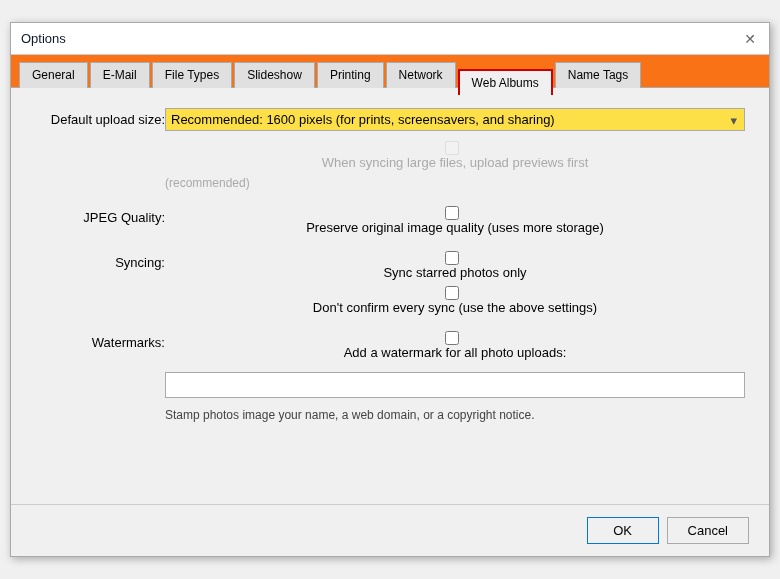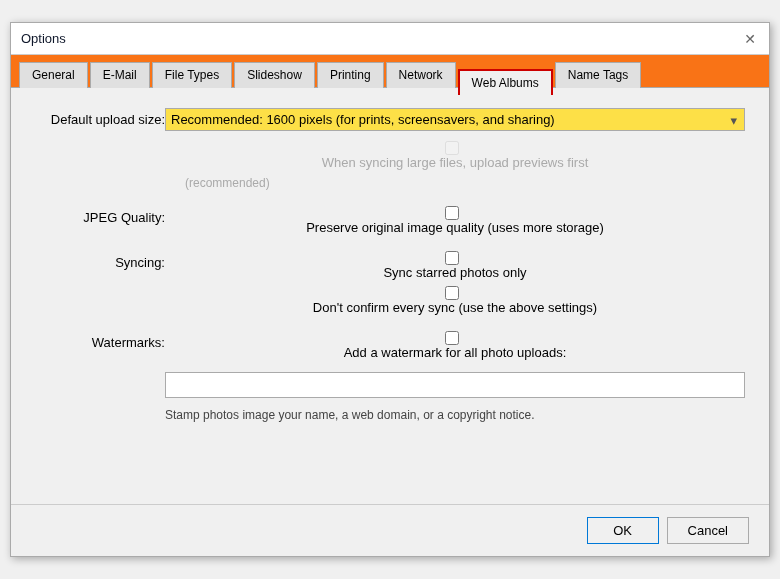--- a/index.html
+++ b/index.html
@@ -129,21 +129,20 @@
     }
     .checkbox-row.disabled label {
       color: #aaa;
     }
     .checkbox-row.disabled input {
       opacity: 0.5;
     }
     .sub-note {
       font-size: 12px;
       color: #aaa;
-      margin-left: 20px;
       margin-bottom: 6px;
     }
     .watermark-input {
       width: calc(100% - 0px);
       margin-top: 6px;
       margin-bottom: 6px;
       height: 26px;
       border: 1px solid #aaa;
       background: #fff;
       padding: 3px;

